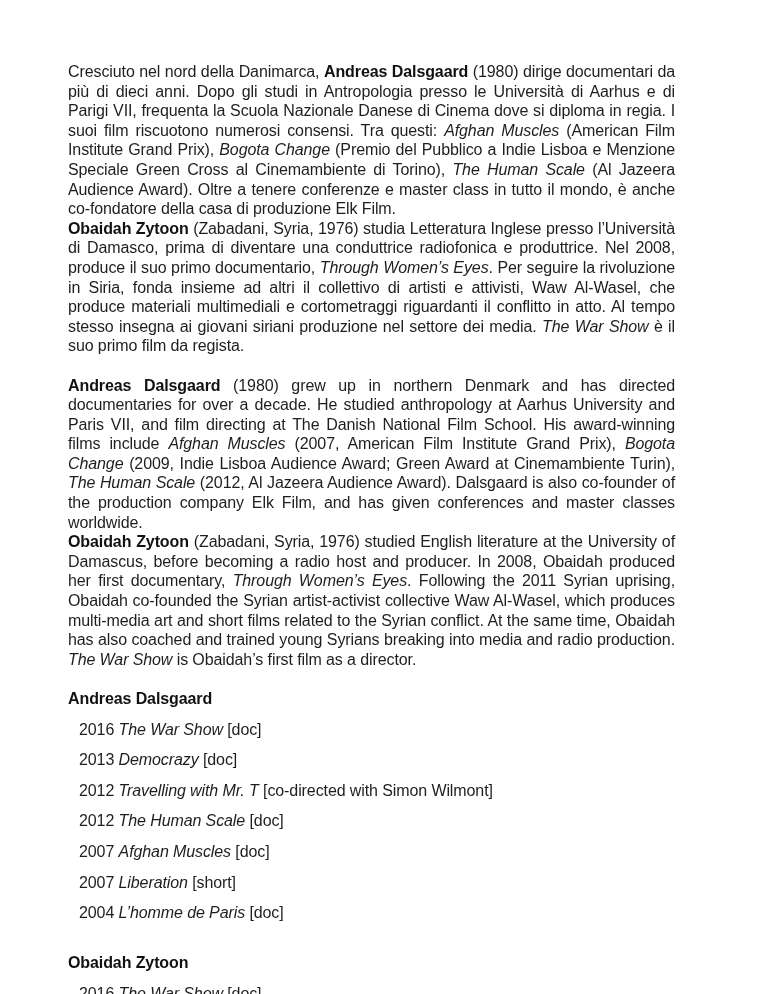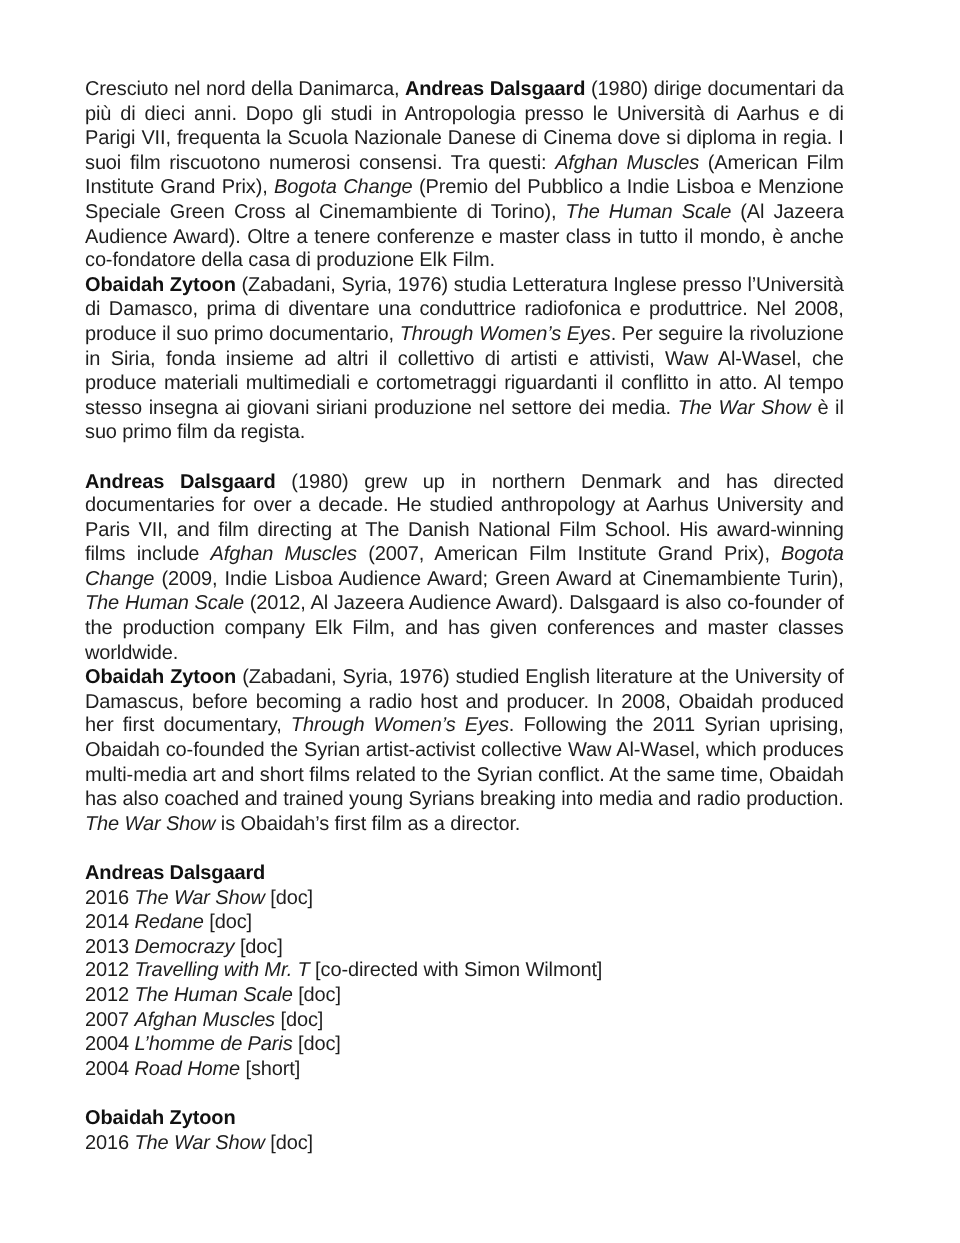--- a/index.html
+++ b/index.html
@@ -13,21 +13,21 @@
     font-size: 16px;
     line-height: 19.6px;
     color: #1e1e1e;
     letter-spacing: -0.1px;
   }
   .para { text-align: justify; margin: 0; }
   .gap { height: 19.6px; }
   b { font-weight: bold; color: #111; }
   i { font-style: italic; }
   .film-head { font-weight: bold; color: #111; margin: 0; }
-  .film-row { margin: 0; white-space: nowrap; }
+  .film-row { margin: 11px; white-space: nowrap; }
 </style>
 </head>
 <body>
 
 <div class="page">
 
   <p class="para"><span>Cresciuto nel nord della Danimarca, </span><b>Andreas Dalsgaard</b><span> (1980) dirige documentari da più di dieci anni. Dopo gli studi in Antropologia presso le Università di Aarhus e di Parigi VII, frequenta la Scuola Nazionale Danese di Cinema dove si diploma in regia. I suoi film riscuotono numerosi consensi. Tra questi: </span><i>Afghan Muscles</i><span> (American Film Institute Grand Prix), </span><i>Bogota Change</i><span> (Premio del Pubblico a Indie Lisboa e Menzione Speciale Green Cross al Cinemambiente di Torino), </span><i>The Human Scale</i><span> (Al Jazeera Audience Award). Oltre a tenere conferenze e master class in tutto il mondo, è anche co-fondatore della casa di produzione Elk Film.</span></p>
 
   <p class="para"><b>Obaidah Zytoon</b><span> (Zabadani, Syria, 1976) studia Letteratura Inglese presso l’Università di Damasco, prima di diventare una conduttrice radiofonica e produttrice. Nel 2008, produce il suo primo documentario, </span><i>Through Women’s Eyes</i><span>. Per seguire la rivoluzione in Siria, fonda insieme ad altri il collettivo di artisti e attivisti, Waw Al-Wasel, che produce materiali multimediali e cortometraggi riguardanti il conflitto in atto. Al tempo stesso insegna ai giovani siriani produzione nel settore dei media. </span><i>The War Show</i><span> è il suo primo film da regista.</span></p>
 
@@ -35,27 +35,26 @@
 
   <p class="para"><b>Andreas Dalsgaard</b><span> (1980) grew up in northern Denmark and has directed documentaries for over a decade. He studied anthropology at Aarhus University and Paris VII, and film directing at The Danish National Film School. His award-winning films include </span><i>Afghan Muscles</i><span> (2007, American Film Institute Grand Prix), </span><i>Bogota Change</i><span> (2009, Indie Lisboa Audience Award; Green Award at Cinemambiente Turin), </span><i>The Human Scale</i><span> (2012, Al Jazeera Audience Award). Dalsgaard is also co-founder of the production company Elk Film, and has given conferences and master classes worldwide.</span></p>
 
   <p class="para"><b>Obaidah Zytoon</b><span> (Zabadani, Syria, 1976) studied English literature at the University of Damascus, before becoming a radio host and producer. In 2008, Obaidah produced her first documentary, </span><i>Through Women’s Eyes</i><span>. Following the 2011 Syrian uprising, Obaidah co-founded the Syrian artist-activist collective Waw Al-Wasel, which produces multi-media art and short films related to the Syrian conflict. At the same time, Obaidah has also coached and trained young Syrians breaking into media and radio production. </span><i>The War Show</i><span> is Obaidah’s first film as a director.</span></p>
 
   <div class="gap"></div>
 
   <div>
     <p class="film-head">Andreas Dalsgaard</p>
     <p class="film-row"><span>2016</span> <i>The War Show</i> <span>[doc]</span></p>
-    <p class="film-row"><span>2014</span> <i>Redane</i> <span>[doc]</span></p>
     <p class="film-row"><span>2013</span> <i>Democrazy</i> <span>[doc]</span></p>
     <p class="film-row"><span>2012</span> <i>Travelling with Mr. T</i> <span>[co-directed with Simon Wilmont]</span></p>
     <p class="film-row"><span>2012</span> <i>The Human Scale</i> <span>[doc]</span></p>
     <p class="film-row"><span>2007</span> <i>Afghan Muscles</i> <span>[doc]</span></p>
+    <p class="film-row"><span>2007</span> <i>Liberation</i> <span>[short]</span></p>
     <p class="film-row"><span>2004</span> <i>L’homme de Paris</i> <span>[doc]</span></p>
-    <p class="film-row"><span>2004</span> <i>Road Home</i> <span>[short]</span></p>
   </div>
 
   <div class="gap"></div>
 
   <div>
     <p class="film-head">Obaidah Zytoon</p>
     <p class="film-row"><span>2016</span> <i>The War Show</i> <span>[doc]</span></p>
   </div>
 
 </div>

